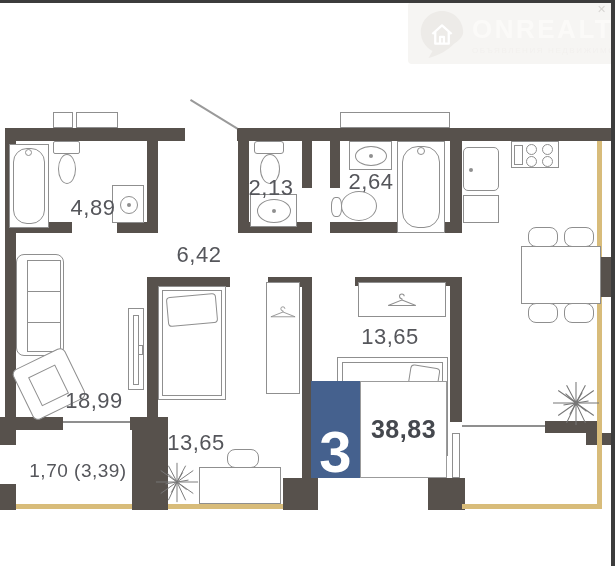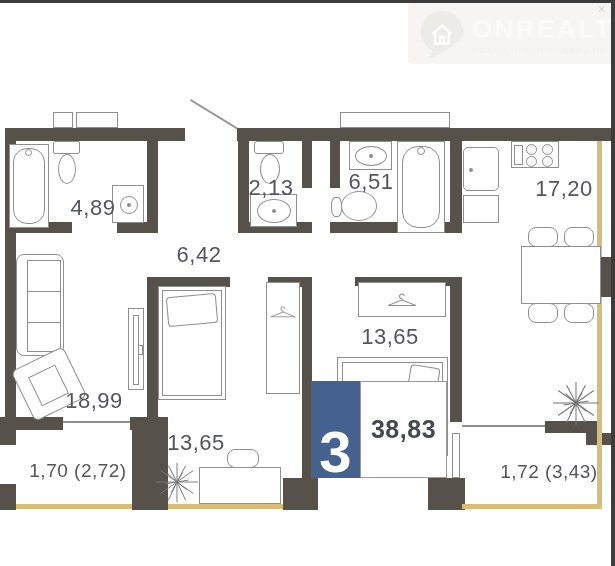--- a/index.html
+++ b/index.html
@@ -172,28 +172,26 @@
       <path d="M25 5 a3.2 3.2 0 1 0 -3.2 3.2 M22 8 v2 L3 17.5 h38 L22 10" fill="none" stroke="#8f8f8f" stroke-width="1.4"></path>
     </svg>
   </div>
   <div class="f" style="left:337px;top:357px;width:111px;height:99px">
     <div class="nf" style="left:4px;top:4px;width:101px;height:89px"></div>
     <div class="nf" style="left:70px;top:8px;width:30px;height:36px;border-radius:4px;transform:rotate(9deg)"></div>
   </div>
 
   <div class="label" style="left:93px;top:208px">4,89</div>
   <div class="label" style="left:271px;top:188px">2,13</div>
-  <div class="label" style="left:371px;top:182px">6,51</div>
-  <div class="label" style="left:564px;top:189px">17,20</div>
+  <div class="label" style="left:371px;top:182px">2,64</div>
   <div class="label" style="left:199px;top:255px">6,42</div>
   <div class="label" style="left:94px;top:401px">18,99</div>
   <div class="label" style="left:196px;top:443px">13,65</div>
   <div class="label" style="left:390px;top:337px">13,65</div>
-  <div class="label small" style="left:78px;top:471px">1,70 (2,72)</div>
-  <div class="label small" style="left:549px;top:472px">1,72 (3,43)</div>
+  <div class="label small" style="left:78px;top:471px">1,70 (3,39)</div>
 
   <div class="badge">
     <div class="blue">3</div>
     <div class="rows">
       <div class="row">38,83</div>
     </div>
   </div>
 
   <div class="logo">
     <svg style="position:absolute;left:8px;top:6px" width="52" height="52" viewBox="0 0 54 54">

